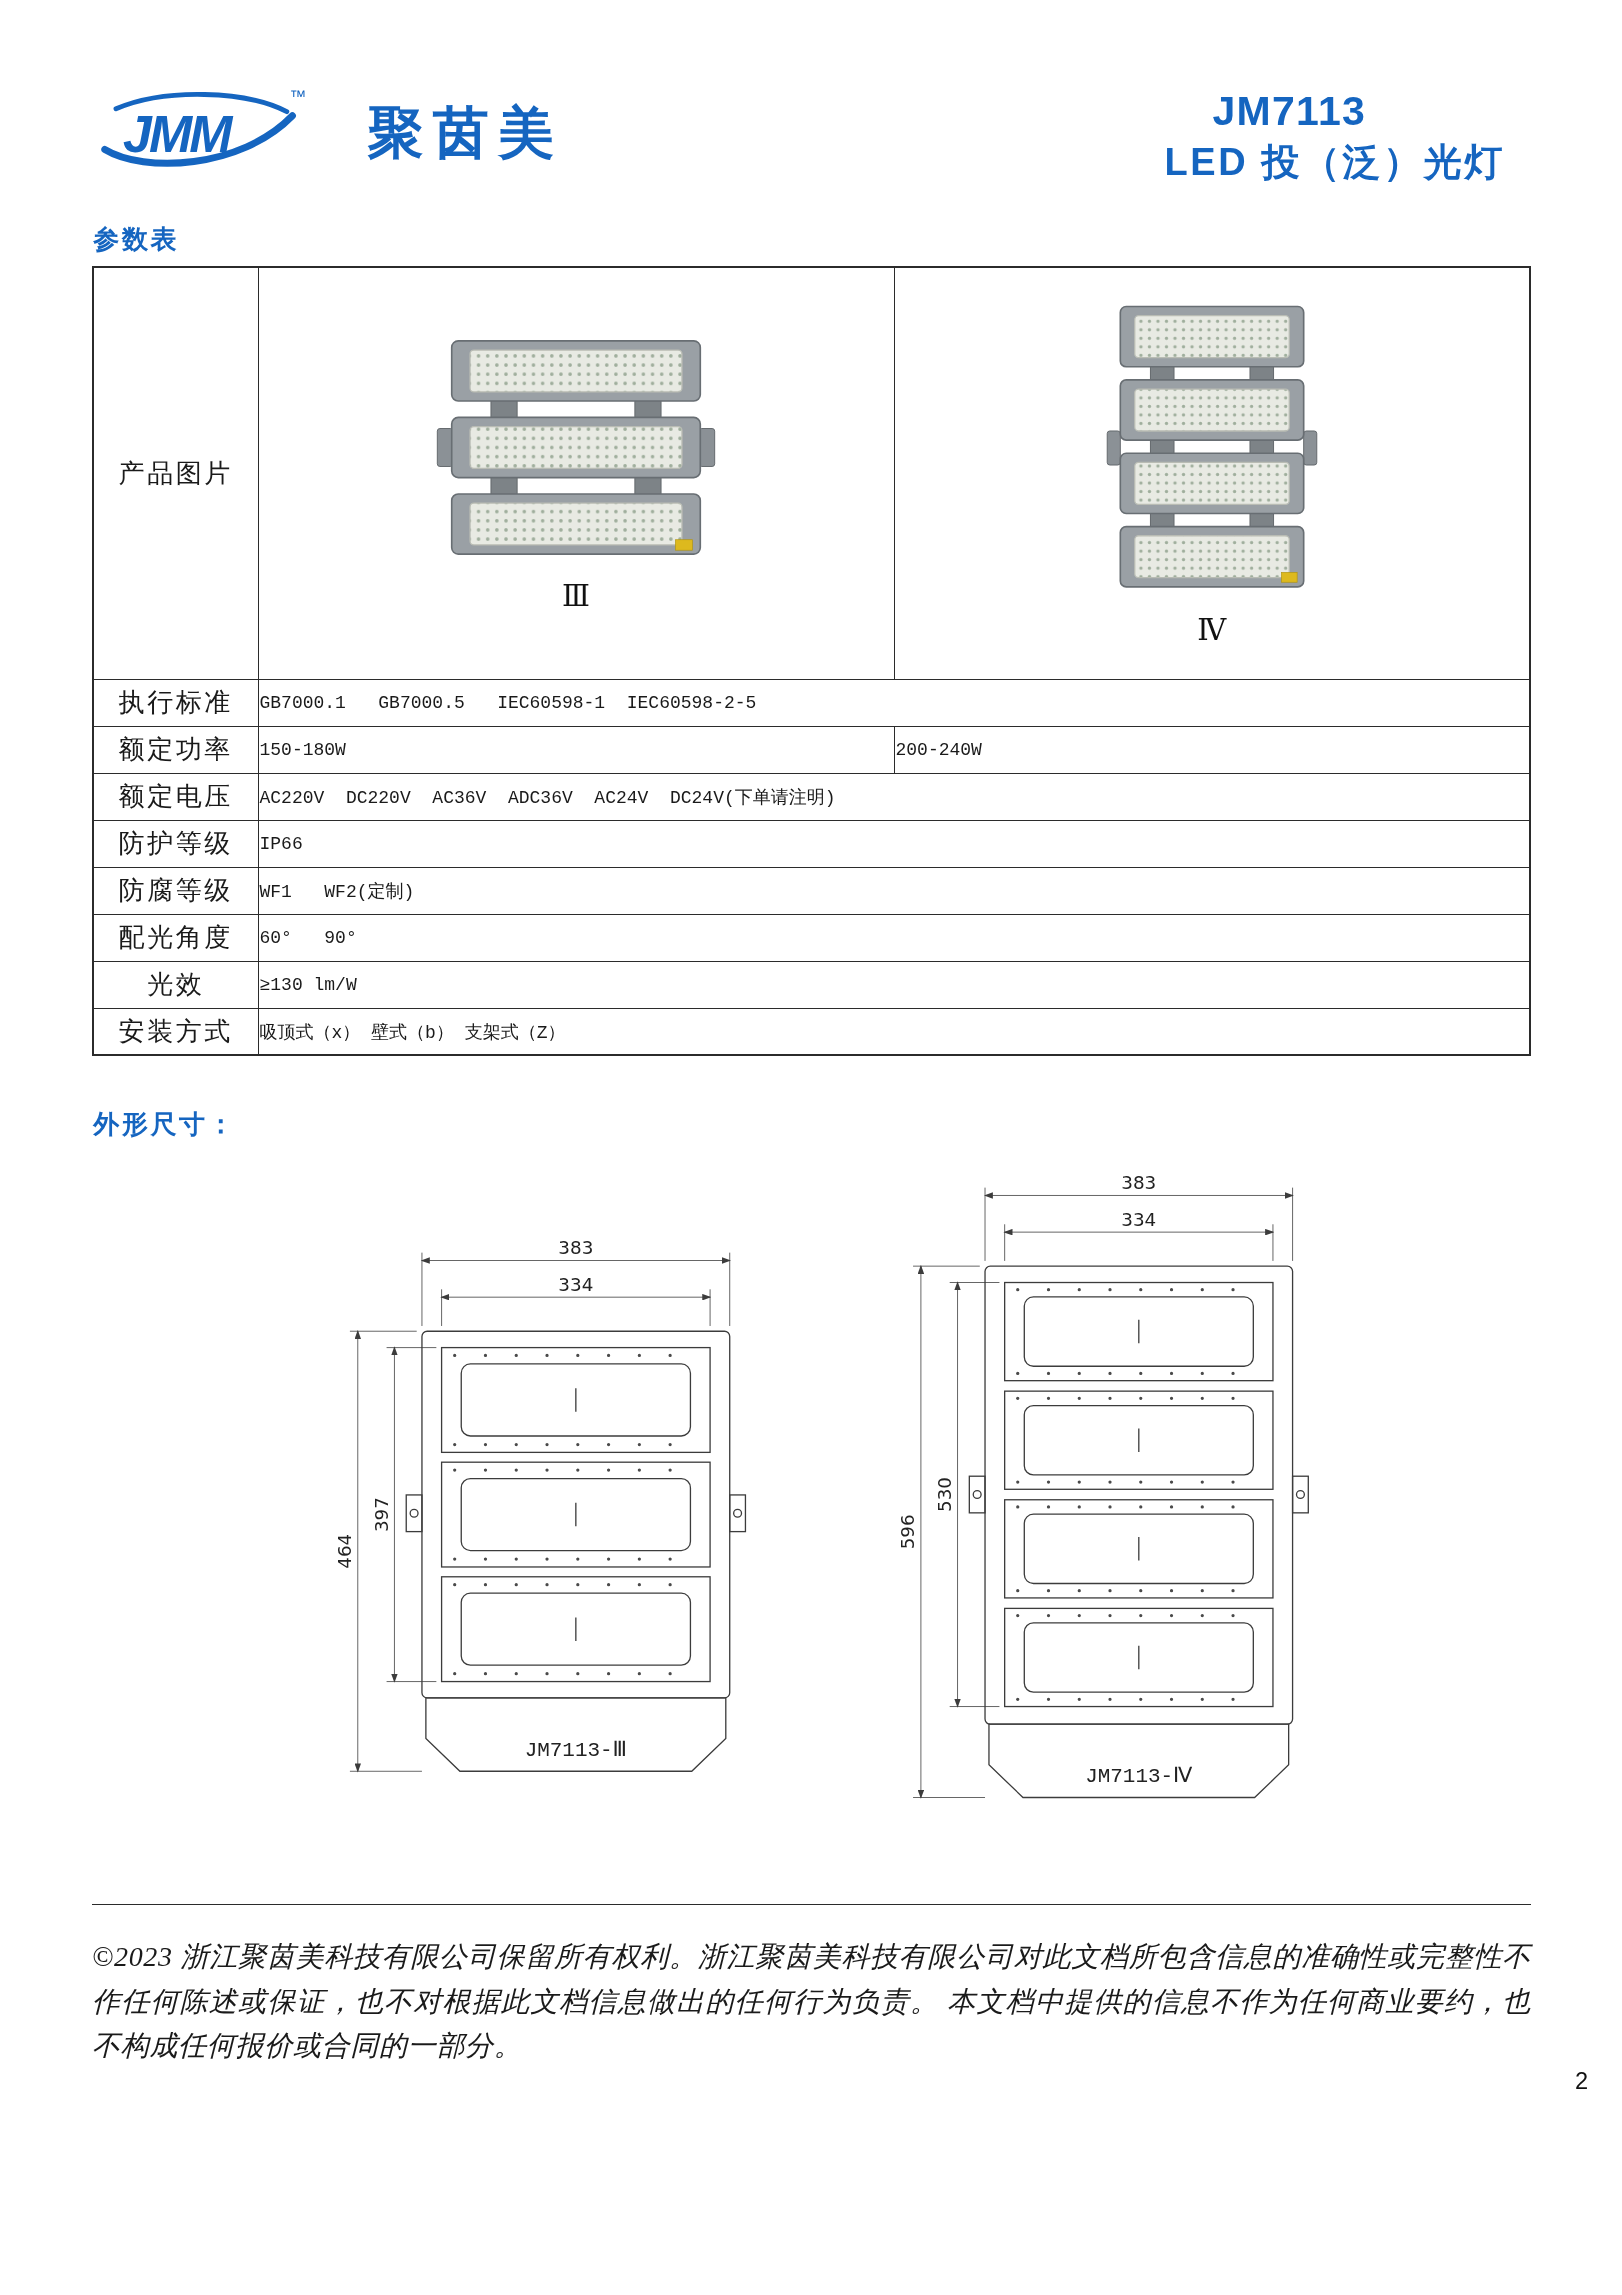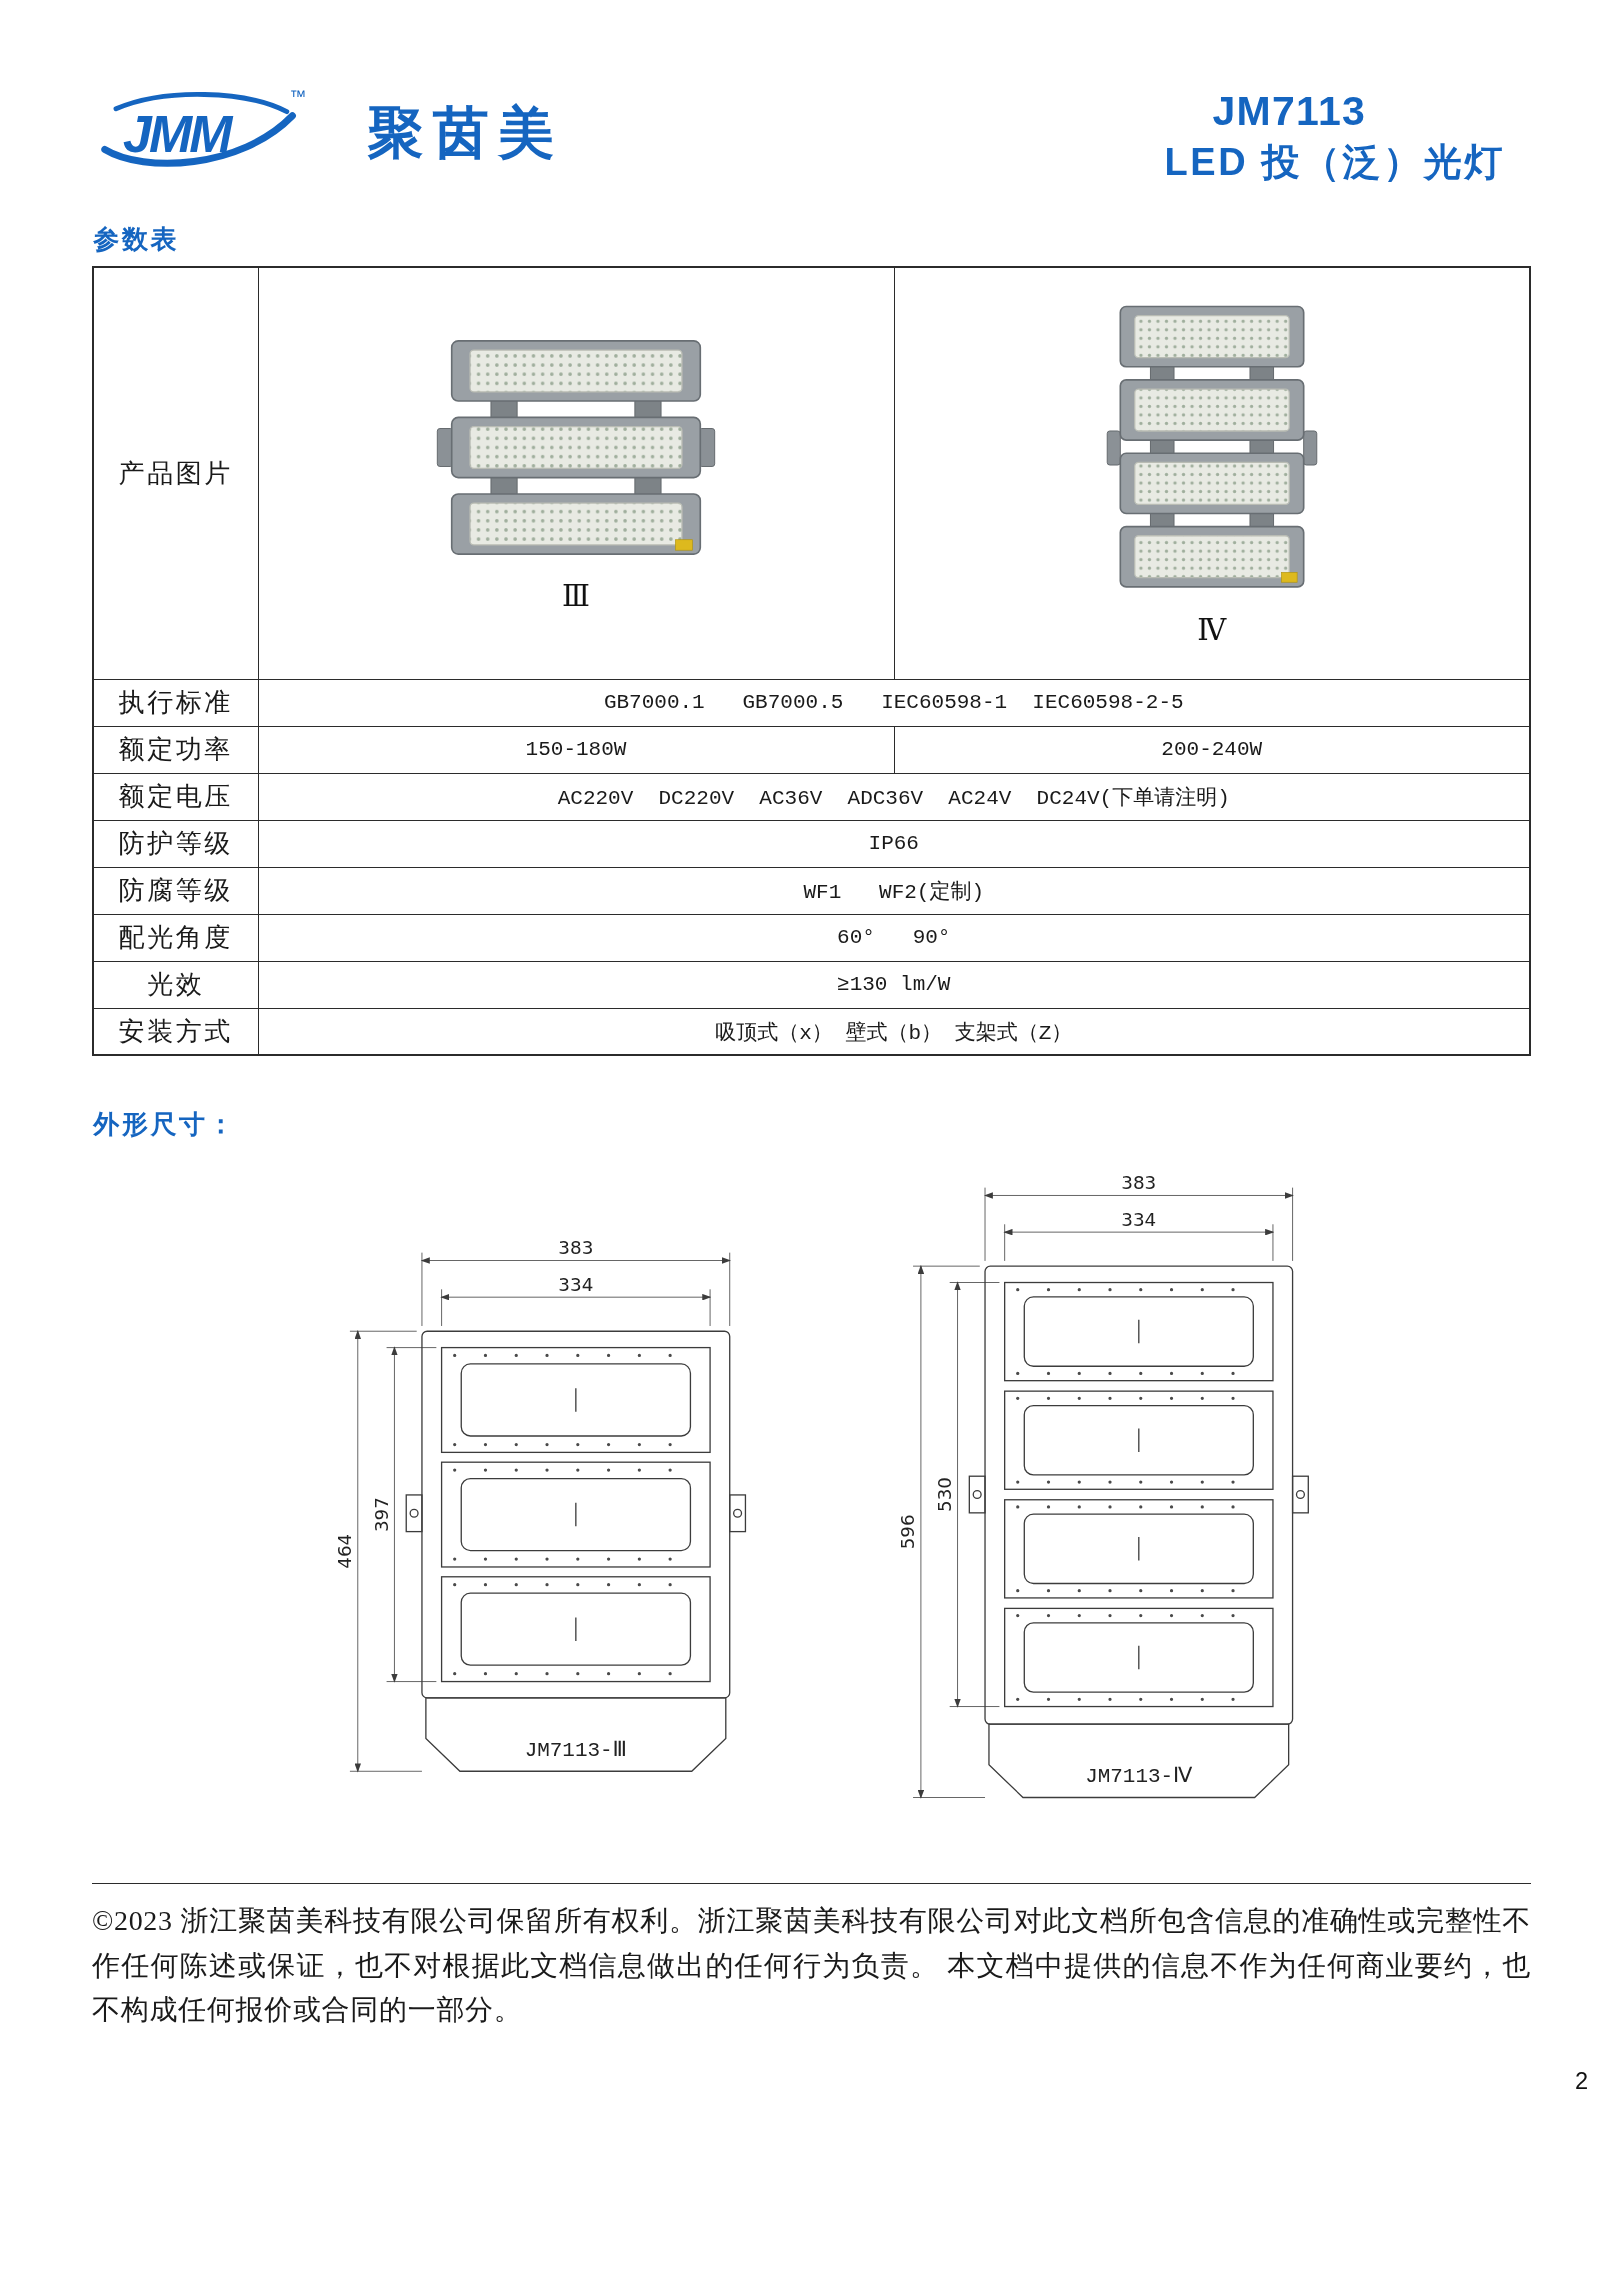--- a/index.html
+++ b/index.html
@@ -20,42 +20,42 @@
   .accent-fill { fill:var(--accent); }
   .accent-stroke { stroke:var(--accent); fill:none; }
   
   .section-label { color:var(--accent); font-size:26px; font-weight:600; letter-spacing:2.6px; }
   .section-label.params { margin:34px 0 9.2px 1.3px; }
   .section-label.dims   { margin:51px 0 6.5px 1.3px; }
   
   table.ptable { border-collapse:collapse; width:100%; table-layout:fixed; border:2px solid var(--line);padding-left:16px; }
   table.ptable td { border:1.6px solid var(--line); }
   td.lbl { text-align:center; font-size:26px; letter-spacing:2.6px; }
-  td.val { text-align:center; font-family:"Liberation Mono","DejaVu Sans Mono",monospace;
-           font-size:21px; white-space:pre-wrap; }
+  td.val { text-align:left; font-family:"Liberation Mono","DejaVu Sans Mono",monospace;
+           font-size:18px; white-space:pre-wrap; }
   tr.param { height:47px; }
   td.photo-cell { height:409px; vertical-align:middle; }
   .photo-wrap { display:flex; flex-direction:column; align-items:center; justify-content:center; gap:17px; }
   .variant { font-size:29px; font-family:"DejaVu Serif", serif; color:#111; }
   
   .ph-body   { fill:#9aa0a5; stroke:#686e73; stroke-width:2.5; }
   .ph-conn   { fill:#7d8387; stroke:#63686c; stroke-width:1.5; }
   .ph-tab    { fill:#8b9196; stroke:#63686c; stroke-width:1.5; }
   .ph-panel  { stroke:#b9bcb4; stroke-width:2; }
   .ph-yellow { fill:#ddb91e; stroke:#b0930f; stroke-width:1; }
   
   .drawings { display:flex; justify-content:center; align-items:flex-end; gap:111px; margin-top:26px; }
   .drawing .dline { fill:none; stroke:#3c3c3c; stroke-width:2; }
   .drawing .dext  { stroke:#3c3c3c; stroke-width:1.2; }
   .drawing .ddim  { stroke:#3c3c3c; stroke-width:1.2; fill:none; }
   .drawing .dots  { stroke:#4a4a4a; stroke-width:5; stroke-linecap:round; stroke-dasharray:0 47; fill:none; }
   .drawing text.dim    { font-family:"DejaVu Sans",sans-serif; font-size:28px; fill:#222; text-anchor:middle; }
   .drawing text.dwname { font-family:"Liberation Mono","DejaVu Sans Mono",monospace; font-size:32px; fill:#222; text-anchor:middle; }
   
-  .footer { margin-top:41px; border-top:1.6px solid var(--line); padding-top:15px; }
+  .footer { margin-top:62px; border-top:1.6px solid var(--line); padding-top:30px;font-style:italic; }
   .footer p { margin:0; font-size:28px; line-height:1.58; font-family:"Liberation Serif","DejaVu Serif",serif;
               text-align:justify; letter-spacing:0.7px; }
   .page-num { position:absolute; right:35px; top:2068px; font-size:23.6px; color:#111; }
 </style>
 </head>
 <body>
 
 <div class="page">
 
   <header class="hdr">

